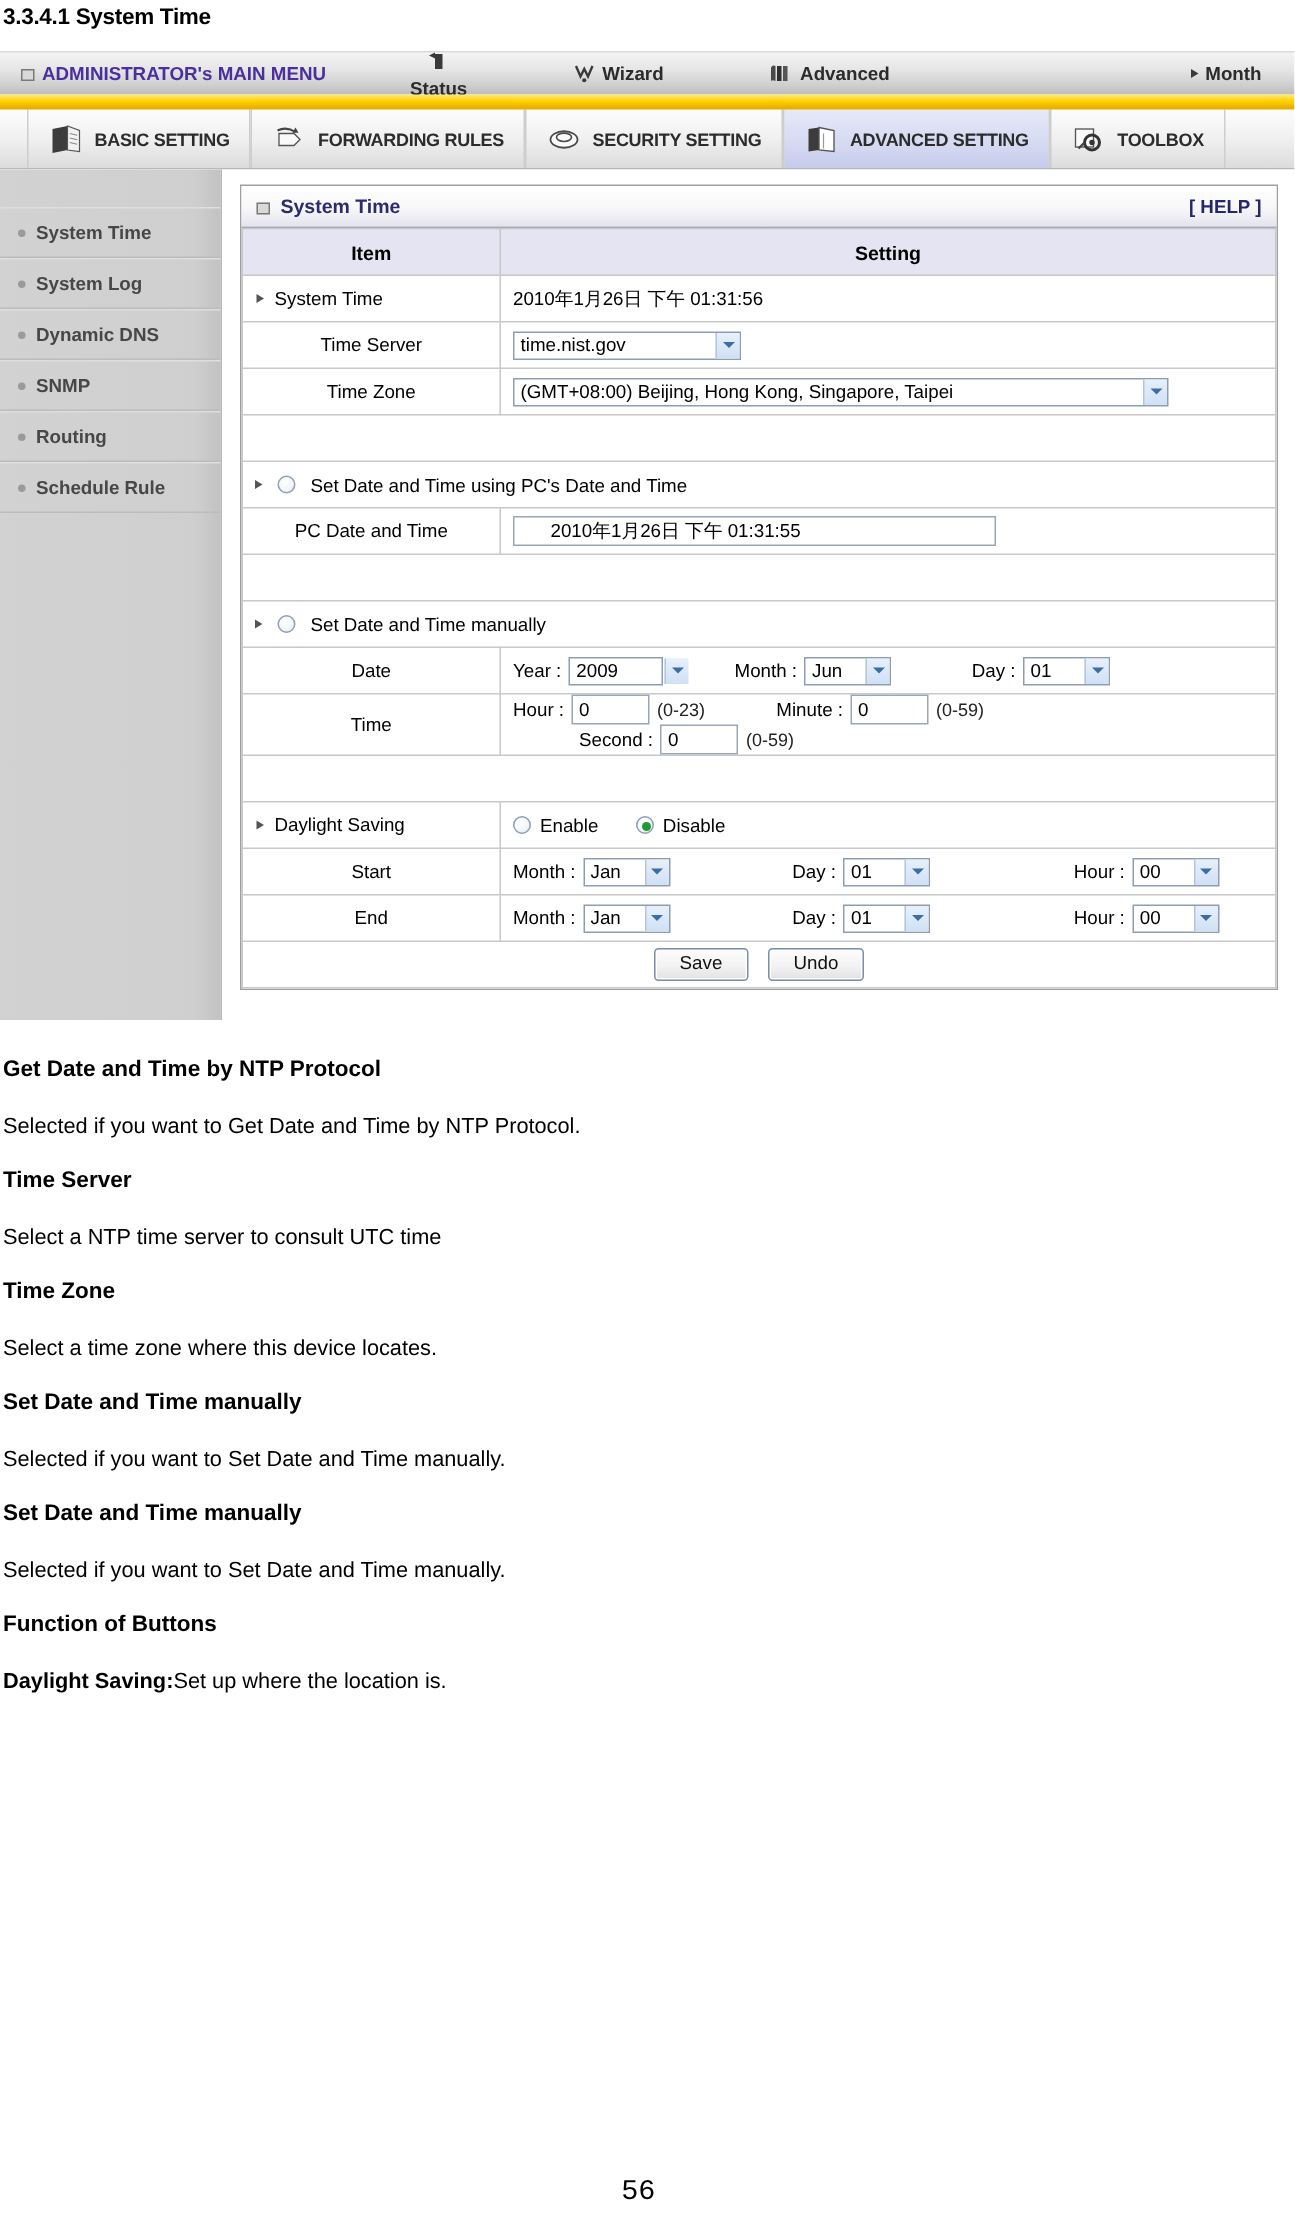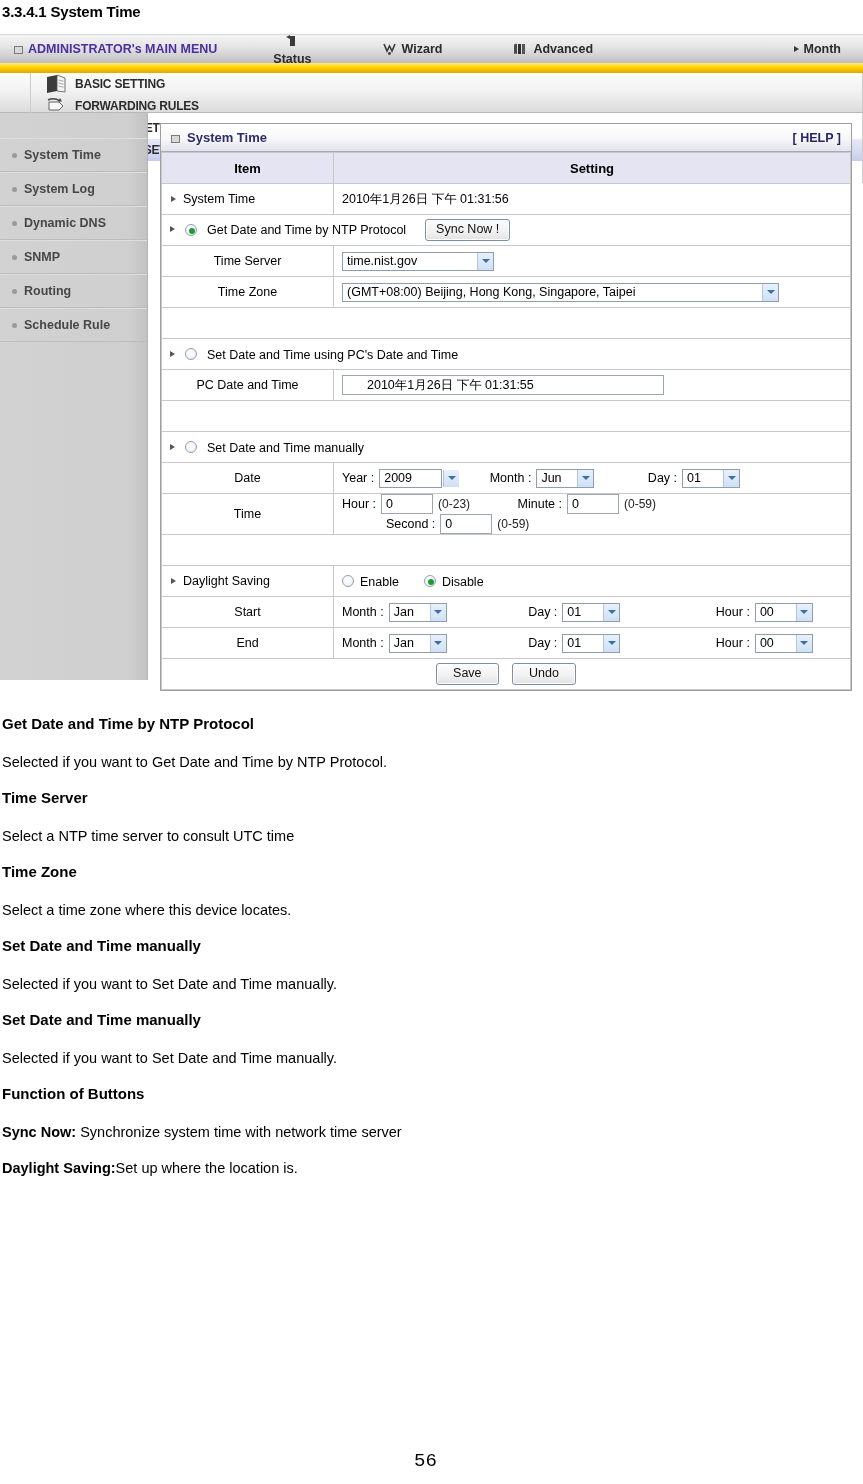--- a/index.html
+++ b/index.html
@@ -83,22 +83,21 @@
   }
 
   
   .tab-bar {
     margin-top: 10px;
     height: 40px;
     background: linear-gradient(to bottom, #fdfdfd 0%, #f0f0f0 50%, #dcdcdc 100%);
     display: flex;
     align-items: stretch;
     border-bottom: 1px solid #b8b8b8;
-    padding-left: 30px;
-    flex-direction: column;
+    padding-left: 18px;
   }
   .tab {
     display: flex;
     align-items: center;
     gap: 7px;
     padding: 0 13px;
     font-size: 12px;
     font-weight: bold;
     color: #2c2c2c;
     letter-spacing: -0.2px;
@@ -474,29 +473,20 @@
               <td>Setting</td>
             </tr>
 
             <tr>
               <td class="item-col lead">
                 <span class="arrow"></span><span>System Time</span>
               </td>
               <td>2010年1月26日 下午 01:31:56</td>
             </tr>
 
-            <tr class="section-row">
-              <td colspan="2">
-                <span class="arrow"></span>
-                <span class="radio on"></span>
-                <span class="lbl">Get Date and Time by NTP Protocol</span>
-                <span style="display:inline-block;width:12px"></span>
-                <span class="btn">Sync Now !</span>
-              </td>
-            </tr>
 
             <tr>
               <td class="item-col">Time Server</td>
               <td>
                 <span class="sel w-server">
                   <span class="txt">time.nist.gov</span>
                   <span class="caret">
                       <i></i>
                     </span>
                 </span>
@@ -706,18 +696,17 @@
   <p>Select a time zone where this device locates.</p>
 
   <h4>Set Date and Time manually</h4>
   <p>Selected if you want to Set Date and Time manually.</p>
 
   <h4>Set Date and Time manually</h4>
   <p>Selected if you want to Set Date and Time manually.</p>
 
   <h4>Function of Buttons</h4>
 
-  <p><b>Sync Now:</b><span> Synchronize system time with network time server</span></p>
 
   <p><b>Daylight Saving:</b><span>Set up where the location is.</span></p>
 </div>
 
 <div class="page-num">56</div>
 
 </body></html>

